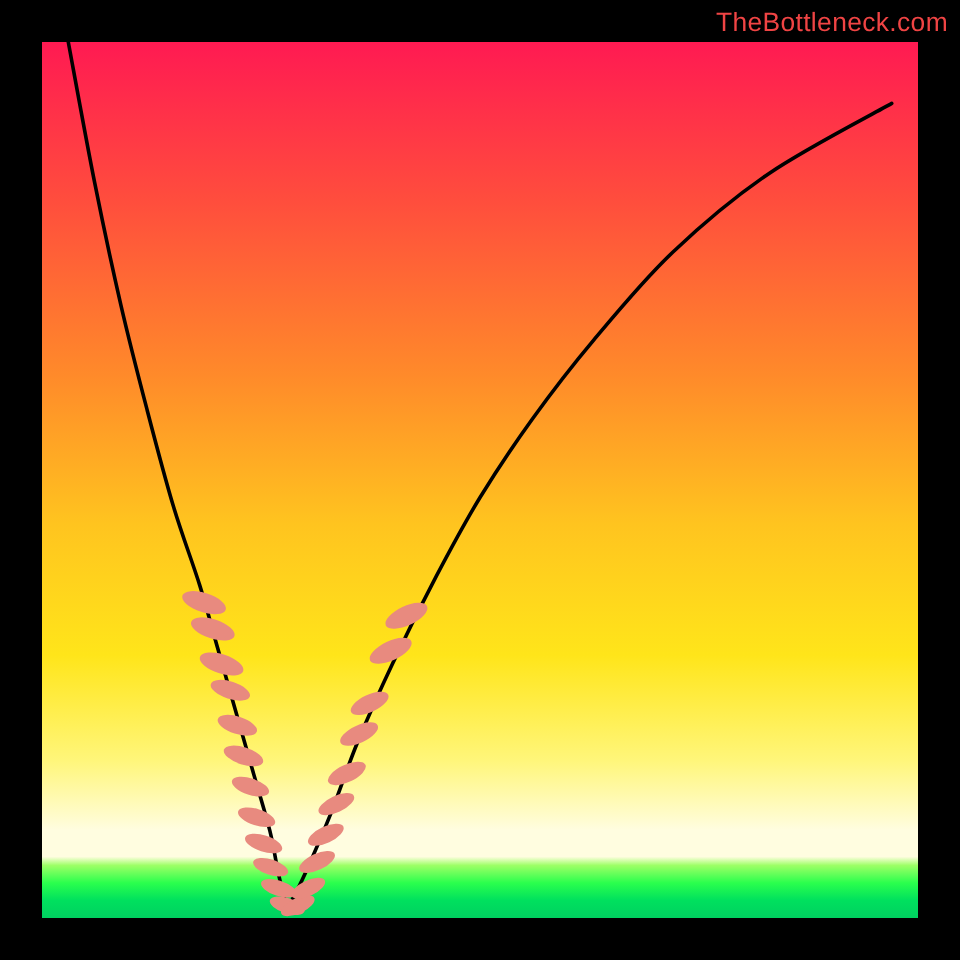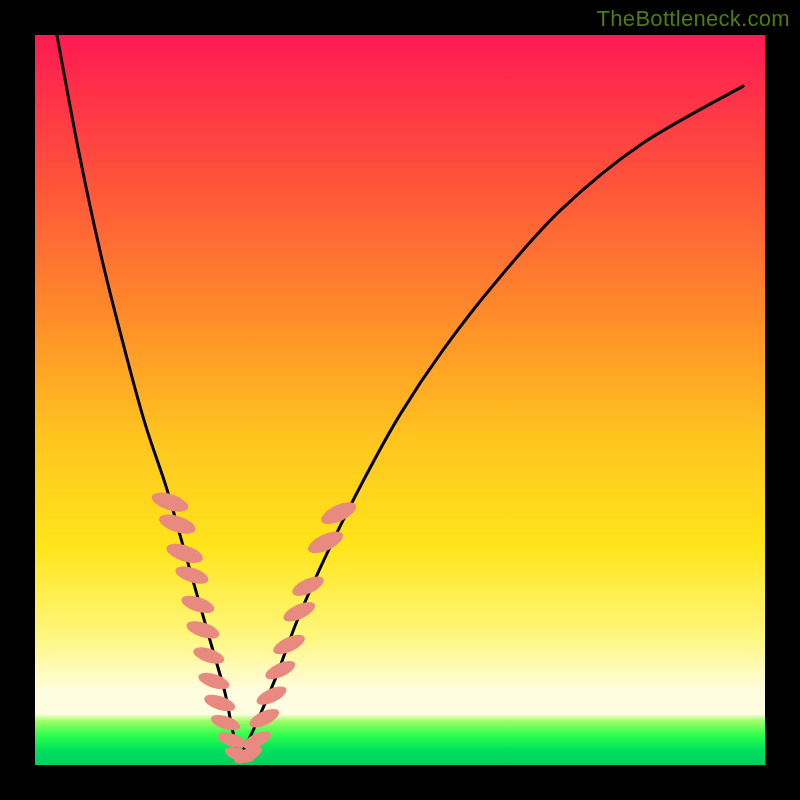--- a/index.html
+++ b/index.html
@@ -45,21 +45,21 @@
     left: 0;
     top: 0;
     width: 730px;
     height: 730px;
     overflow: visible;
   }
   .watermark {
     position: absolute;
     top: 6px;
     right: 10px;
-    color: #4d7c0f;
+    color: #ef4444;
     font-size: 22px;
     font-weight: 500;
     letter-spacing: 0.3px;
     user-select: none;
   }
 </style>
 </head>
 <body>
 
 <div class="stage">

